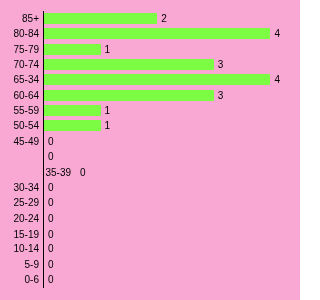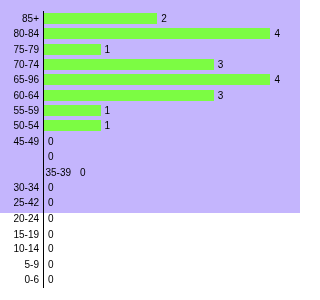--- a/index.html
+++ b/index.html
@@ -10,22 +10,22 @@
   body {
     width: 300px;
     height: 300px;
     font-family: "Liberation Sans", sans-serif;
     overflow: hidden;
   }
 
   #chart-root {
     position: relative;
     width: 300px;
-    height: 213px;
-    background: #c4b5fd;
+    height: 300px;
+    background: #f9a8d4;
   }
 
   
   .plot {
     position: absolute;
     left: 0;
     top: 0;
     width: 300px;
     height: 300px;
   }
@@ -104,21 +104,21 @@
           <div class="cat-label">75-79</div>
           <div class="bar" style="width: 56.6px; background: rgb(124, 252, 67);"></div>
           <div class="val-label" style="left: 104.6px;">1</div>
         </div>
         <div class="row" style="top: 57.05px;">
           <div class="cat-label">70-74</div>
           <div class="bar" style="width: 169.8px; background: rgb(124, 252, 67);"></div>
           <div class="val-label" style="left: 217.8px;">3</div>
         </div>
         <div class="row" style="top: 72.4px;">
-          <div class="cat-label">65-96</div>
+          <div class="cat-label">65-34</div>
           <div class="bar" style="width: 226.4px; background: rgb(124, 252, 67);"></div>
           <div class="val-label" style="left: 274.4px;">4</div>
         </div>
         <div class="row" style="top: 87.75px;">
           <div class="cat-label">60-64</div>
           <div class="bar" style="width: 169.8px; background: rgb(124, 252, 67);"></div>
           <div class="val-label" style="left: 217.8px;">3</div>
         </div>
         <div class="row" style="top: 103.1px;">
           <div class="cat-label">55-59</div>
@@ -143,21 +143,21 @@
           <div class="cat-label">35-39</div>
           <div class="bar zero" style="width: 0px; background: transparent;"></div>
           <div class="val-label" style="left: 48px;">0</div>
         </div>
         <div class="row" style="top: 179.85px;">
           <div class="cat-label">30-34</div>
           <div class="bar zero" style="width: 0px; background: transparent;"></div>
           <div class="val-label" style="left: 48px;">0</div>
         </div>
         <div class="row" style="top: 195.2px;">
-          <div class="cat-label">25-42</div>
+          <div class="cat-label">25-29</div>
           <div class="bar zero" style="width: 0px; background: transparent;"></div>
           <div class="val-label" style="left: 48px;">0</div>
         </div>
         <div class="row" style="top: 210.55px;">
           <div class="cat-label">20-24</div>
           <div class="bar zero" style="width: 0px; background: transparent;"></div>
           <div class="val-label" style="left: 48px;">0</div>
         </div>
         <div class="row" style="top: 227px;">
           <div class="cat-label">15-19</div>

